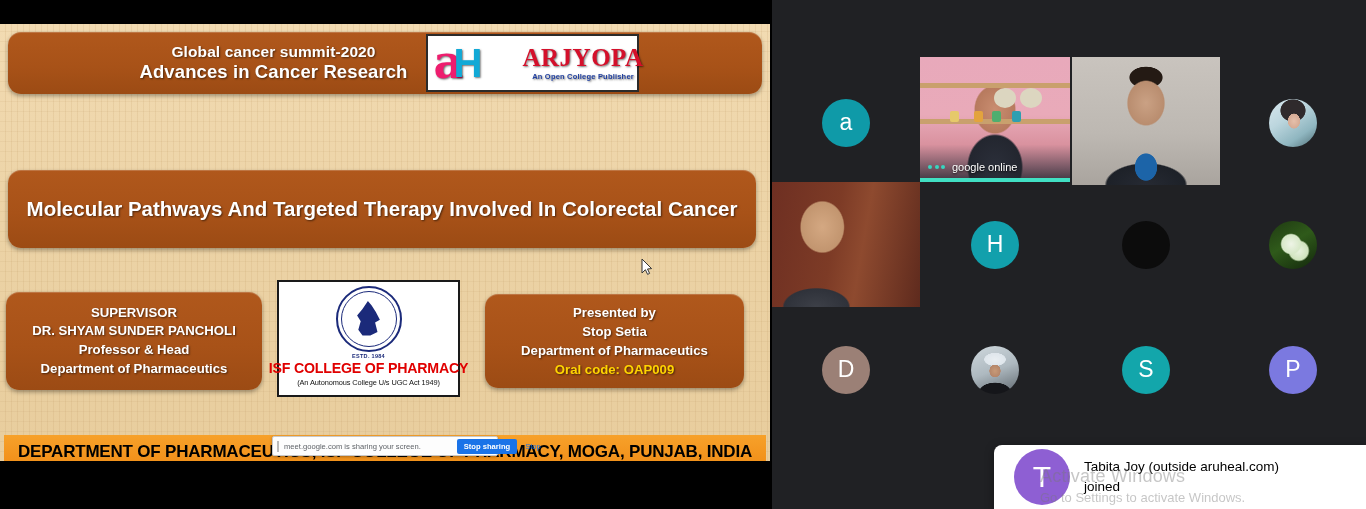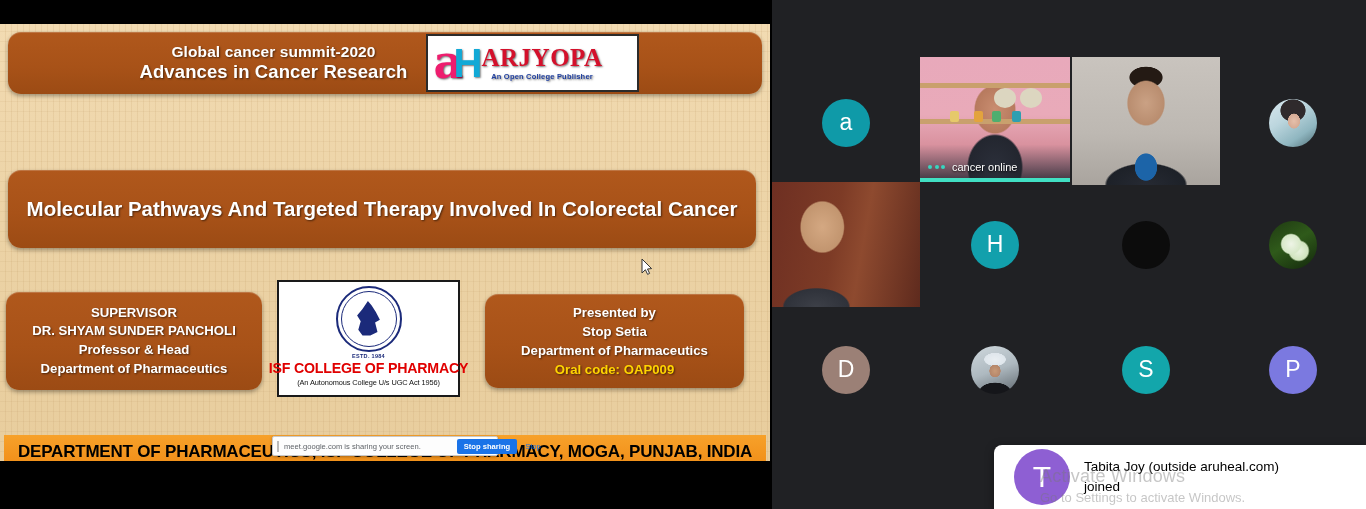--- a/index.html
+++ b/index.html
@@ -59,21 +59,21 @@
   }
   .logo-mark { position: relative; width: 46px; height: 48px; flex: none; }
   .logo-a {
     position: absolute; left: 0; top: 0; font-size: 46px; line-height: 46px;
     font-weight: 700; color: #ee1d6e; font-family: "DejaVu Serif", serif;
   }
   .logo-h {
     position: absolute; left: 20px; top: 4px; font-size: 40px; line-height: 40px;
     font-weight: 700; color: #12a9d6; font-family: "Liberation Sans", sans-serif;
   }
-  .logo-txt { margin-left: 2px; }
+  .logo-txt { margin-left: 2px; padding-left: 41px; }
   .logo-name {
     color: #d4102b; font-family: "Liberation Serif", serif; font-weight: 700;
     font-size: 25px; line-height: 25px; letter-spacing: .5px;
   }
   .logo-tag {
     color: #1f3fa0; font-size: 7.5px; font-weight: 700; letter-spacing: .2px;
     margin-top: 2px; text-align: center;
   }
 
   
@@ -272,21 +272,21 @@
           <div>Department of Pharmaceutics</div>
         </div>
       </div>
 
       <div class="college">
         <div class="seal">
           <div class="seal-fig"></div>
         </div>
         <div class="estd">ESTD. 1984</div>
         <div class="college-name">ISF COLLEGE OF PHARMACY</div>
-        <div class="college-sub">(An Autonomous College U/s UGC Act 1956)</div>
+        <div class="college-sub">(An Autonomous College U/s UGC Act 1949)</div>
       </div>
 
       <div class="panel pres">
         <div>
           <div>Presented by</div>
           <div>Stop Setia</div>
           <div>Department of Pharmaceutics</div>
           <div class="oral">Oral code: OAP009</div>
         </div>
       </div>
@@ -323,21 +323,21 @@
           <div class="pot" style="left:92px;bottom:60px;background:#2e9fb0;"></div>
           <div class="pot" style="left:74px;bottom:74px;width:22px;height:20px;border-radius:50%;background:#dcd6c0;"></div>
           <div class="pot" style="left:100px;bottom:74px;width:22px;height:20px;border-radius:50%;background:#dcd6c0;"></div>
         </div>
         <div class="name-row">
           <span class="dots">
               <i></i>
               <i></i>
               <i></i>
             </span>
-          <span class="vname">cancer online</span>
+          <span class="vname">google online</span>
         </div>
         <div class="speak-bar"></div>
       </div>
     </div>
 
     <div class="tile" style="left:300px;top:57px;width:148px;height:128px;">
       <div class="vid">
         <div class="ph-man"></div>
       </div>
     </div>

